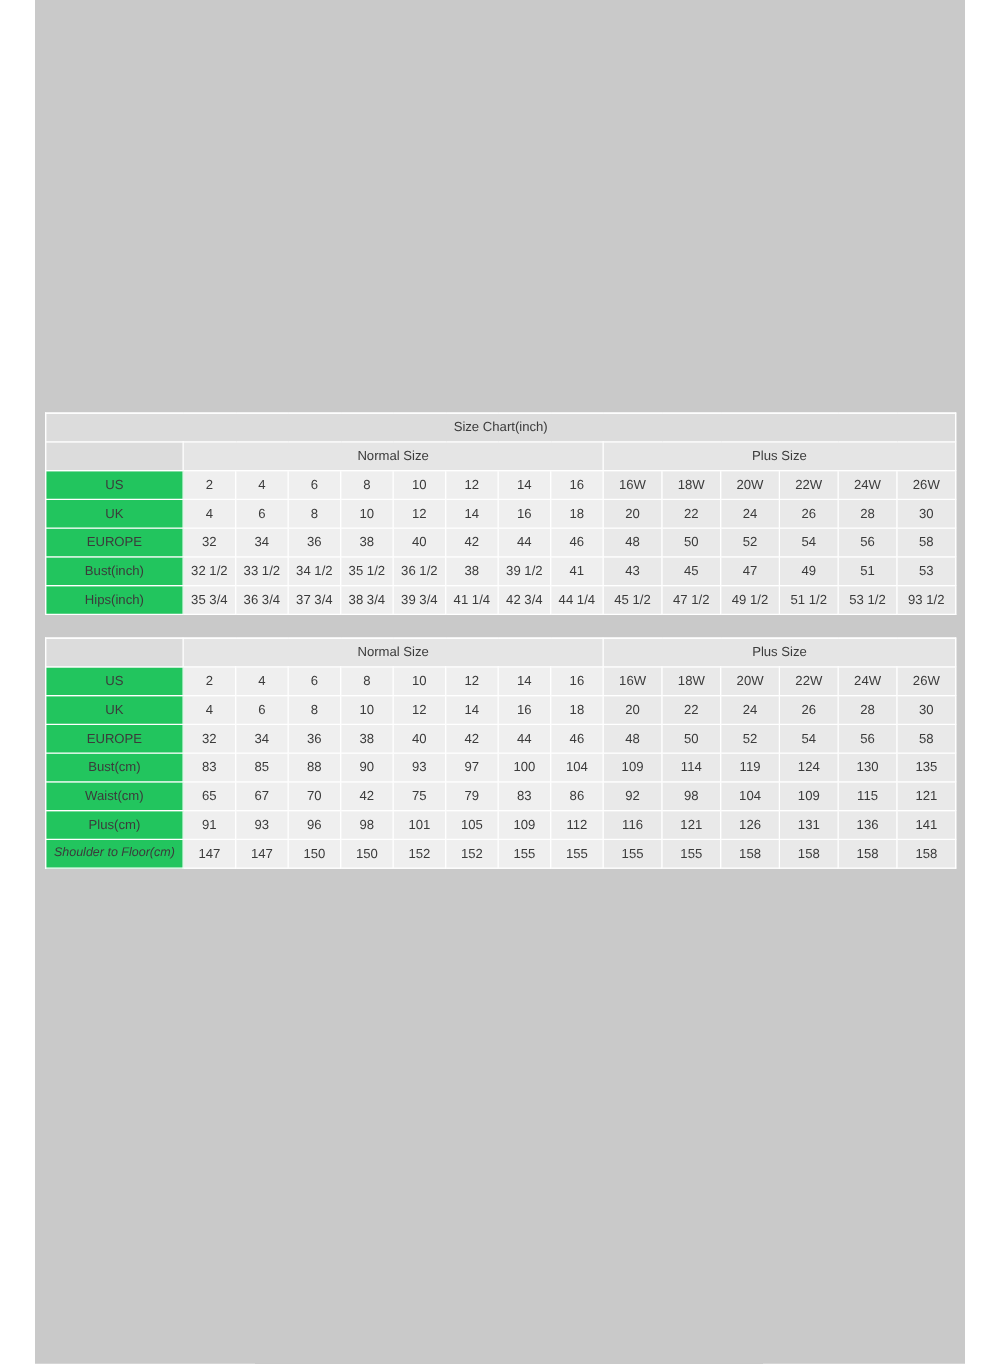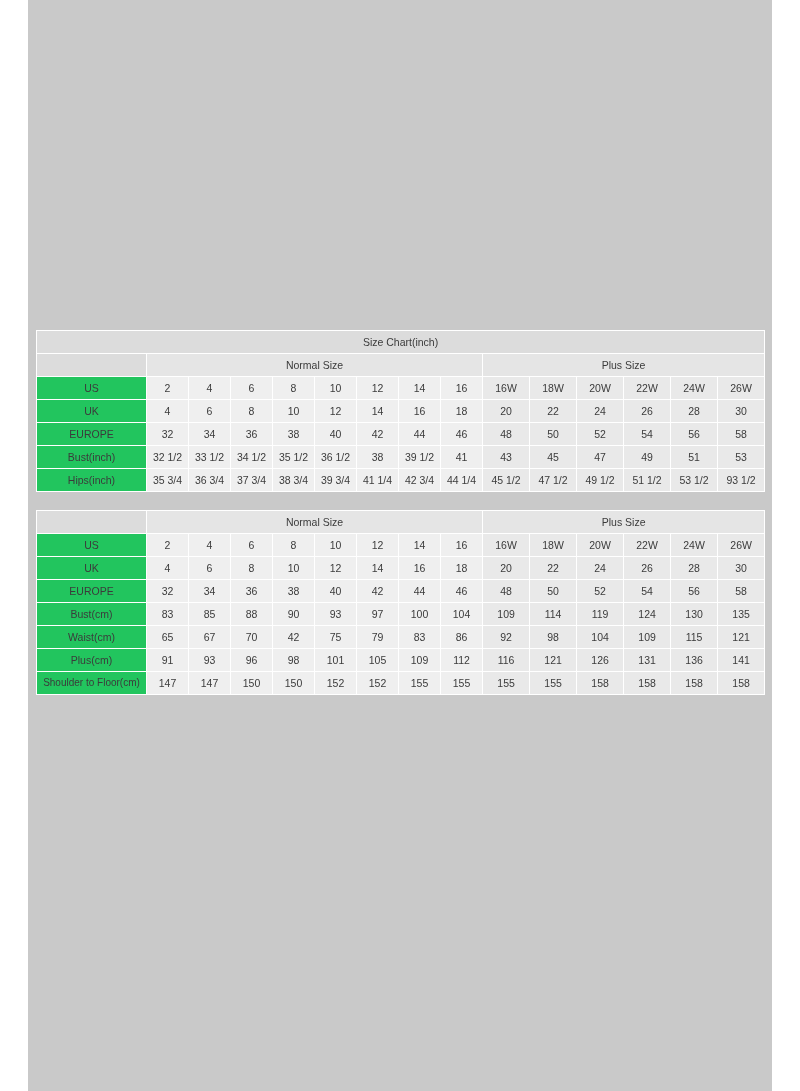--- a/index.html
+++ b/index.html
@@ -330,21 +330,21 @@
             <td class="cell">112</td>
             <td class="cell alt">116</td>
             <td class="cell alt">121</td>
             <td class="cell alt">126</td>
             <td class="cell alt">131</td>
             <td class="cell alt">136</td>
             <td class="cell alt">141</td>
           </tr>
 
           <tr>
-            <td class="rowlabel" style="font-size:10px;">Shoulder to Floor(cm)</td>
+            <td class="rowlabel" style="font-size:10px;font-style:italic;">Shoulder to Floor(cm)</td>
             <td class="cell">147</td>
             <td class="cell">147</td>
             <td class="cell">150</td>
             <td class="cell">150</td>
             <td class="cell">152</td>
             <td class="cell">152</td>
             <td class="cell">155</td>
             <td class="cell">155</td>
             <td class="cell alt">155</td>
             <td class="cell alt">155</td>

